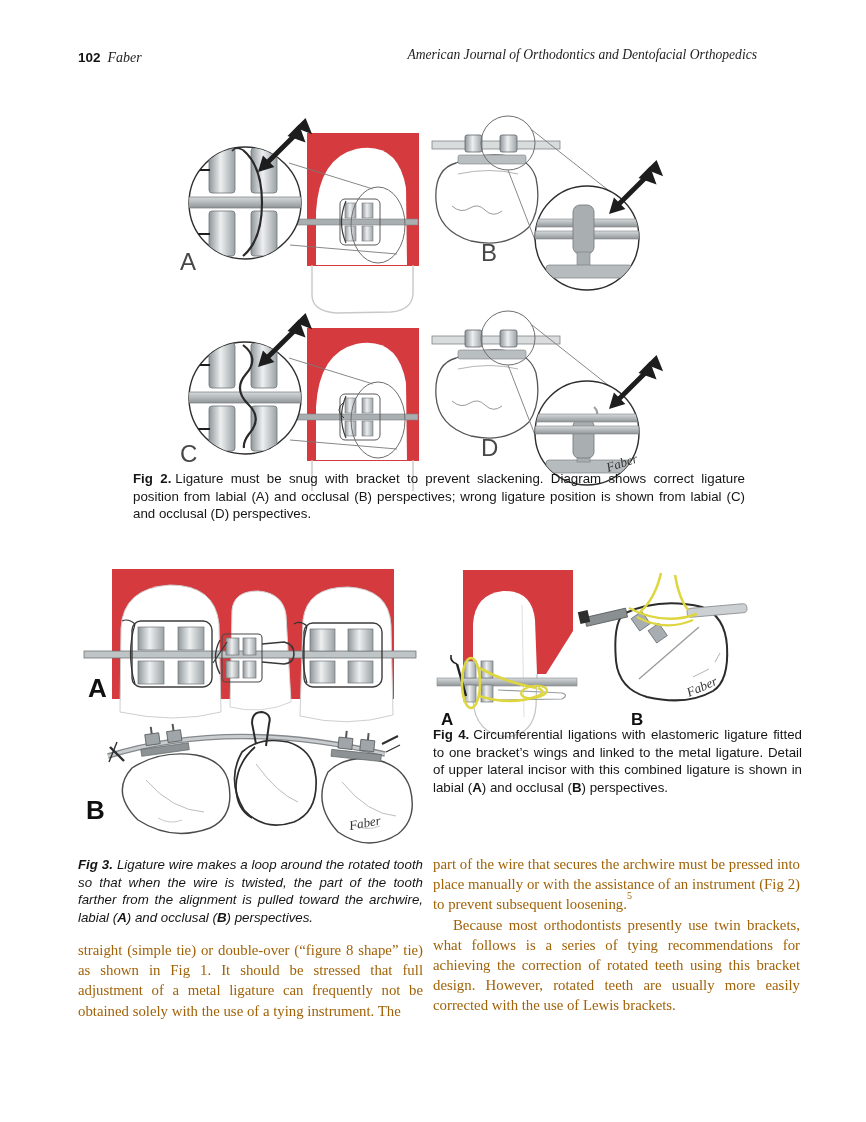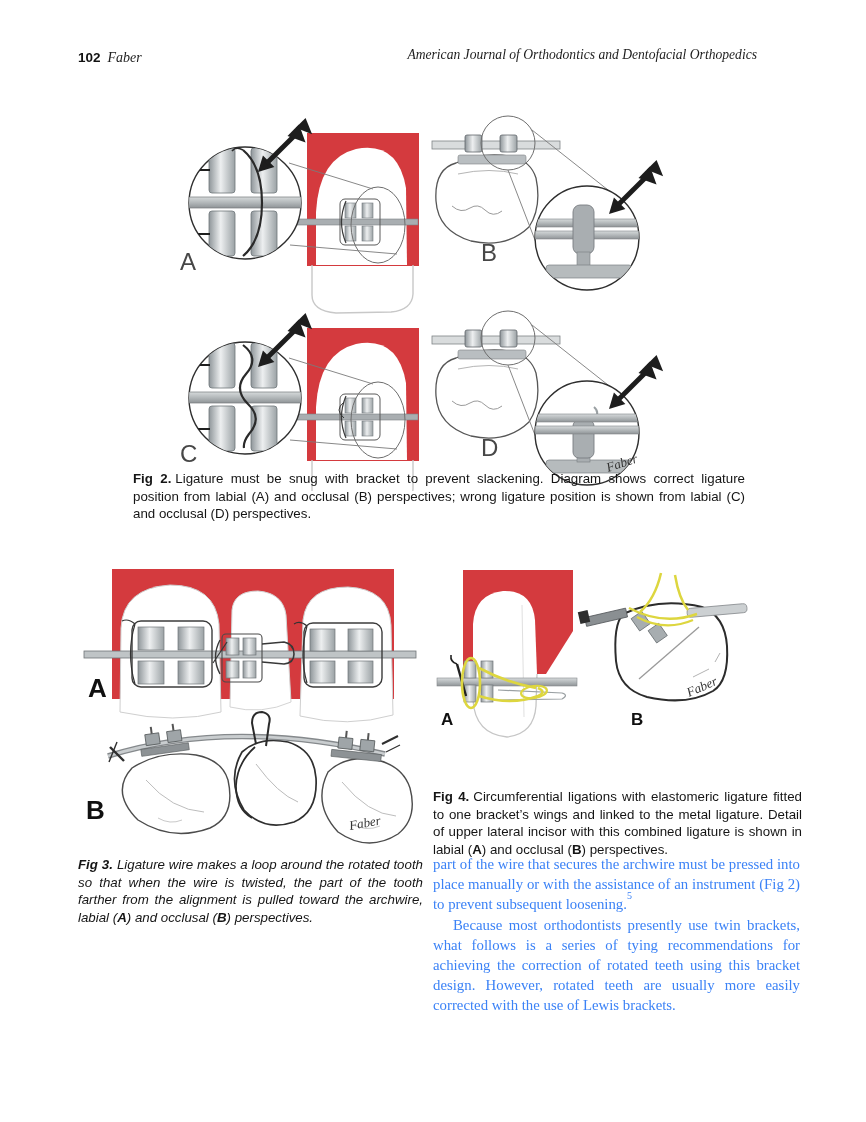--- a/index.html
+++ b/index.html
@@ -13,26 +13,26 @@
              font:italic 13.6px/18px "Liberation Serif",serif;color:#1d1d1d;}
   
   .figsvg{position:absolute;}
   #fig2-svg{left:140px;top:106px;}
   #fig3-svg{left:80px;top:566px;}
   #fig4-svg{left:435px;top:567px;}
   
   .caption{position:absolute;margin:0;font:13.3px/17.5px "Liberation Sans",sans-serif;
            color:#151515;text-align:justify;}
   #fig2-cap{left:133px;top:470px;width:612px;}
-  #fig4-cap{left:433px;top:788px;width:369px;}
+  #fig4-cap{left:433px;top:726px;width:369px;}
   #fig3-cap{left:78px;top:856px;width:345px;font-style:italic;}
   .cap-label{font-weight:bold;padding-right:4px;}
   .cap-b{font-weight:bold;}
   
-  .bodycol{position:absolute;font:14.8px/20.2px "Liberation Serif",serif;text-align:justify;color:#3b82f6;}
+  .bodycol{position:absolute;font:14.8px/20.2px "Liberation Serif",serif;text-align:justify;color:#a16207;}
   #body-left{left:78px;top:940px;width:345px;}
   #body-right{left:433px;top:854px;width:367px;}
   .bodycol p{margin:0;}
   .bodycol p.indent{text-indent:20px;font-family:Liberation Serif, serif;}
   sup.ref{font-size:10px;position:relative;top:-4px;line-height:0;}
   
   .plabel{font-family:"Liberation Sans",sans-serif;font-size:24px;fill:#474747;}
   .plabel3{font:bold 26px "Liberation Sans",sans-serif;fill:#101010;}
   .plabel4{font:bold 17px "Liberation Sans",sans-serif;fill:#101010;}
   .sig{font:italic 13px "Liberation Serif",serif;fill:#333;}
@@ -321,19 +321,22 @@
   </svg>
 
   <p class="caption" id="fig4-cap">
     <strong class="cap-label">Fig 4.</strong><span>Circumferential ligations with elastomeric ligature fitted to one bracket’s wings and linked to the metal ligature. Detail of upper lateral incisor with this combined ligature is shown in labial (</span><span class="cap-b">A</span><span>) and occlusal (</span><span class="cap-b">B</span><span>) perspectives.</span>
   </p>
 
   <p class="caption" id="fig3-cap">
     <strong class="cap-label">Fig 3.</strong><span>Ligature wire makes a loop around the rotated tooth so that when the wire is twisted, the part of the tooth farther from the alignment is pulled toward the archwire, labial (</span><span class="cap-b">A</span><span>) and occlusal (</span><span class="cap-b">B</span><span>) perspectives.</span>
   </p>
 
+  <div class="bodycol" id="body-left">
+    <p>straight (simple tie) or double-over (“figure 8 shape” tie) as shown in Fig 1. It should be stressed that full adjustment of a metal ligature can frequently not be obtained solely with the use of a tying instrument. The</p>
+  </div>
 
   <div class="bodycol" id="body-right">
     <p><span>part of the wire that secures the archwire must be pressed into place manually or with the assistance of an instrument (Fig 2) to prevent subsequent loosening.</span><sup class="ref">5</sup></p>
     <p class="indent">Because most orthodontists presently use twin brackets, what follows is a series of tying recommendations for achieving the correction of rotated teeth using this bracket design. However, rotated teeth are usually more easily corrected with the use of Lewis brackets.</p>
   </div>
 
 </div>
 
 </body></html>

